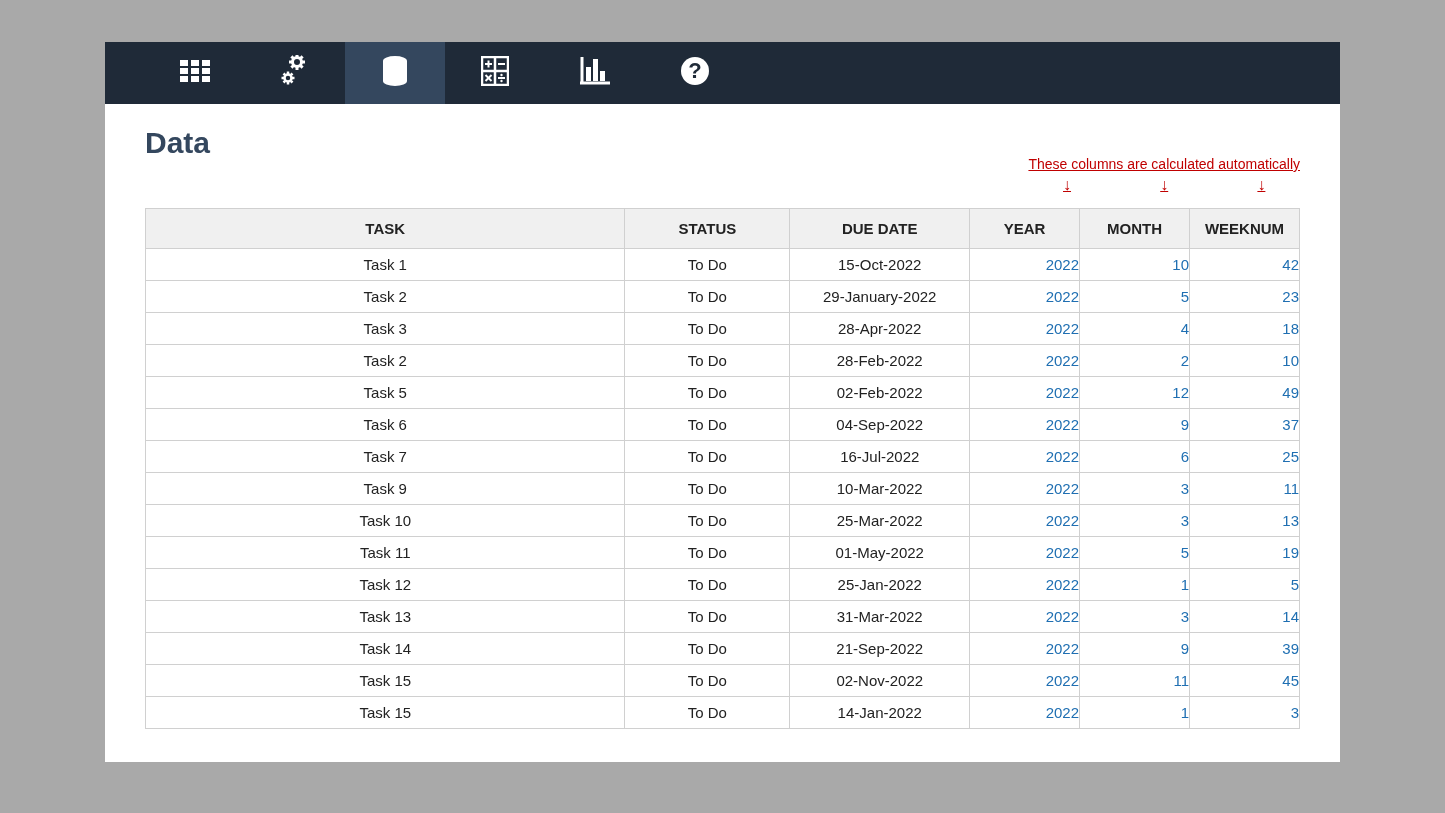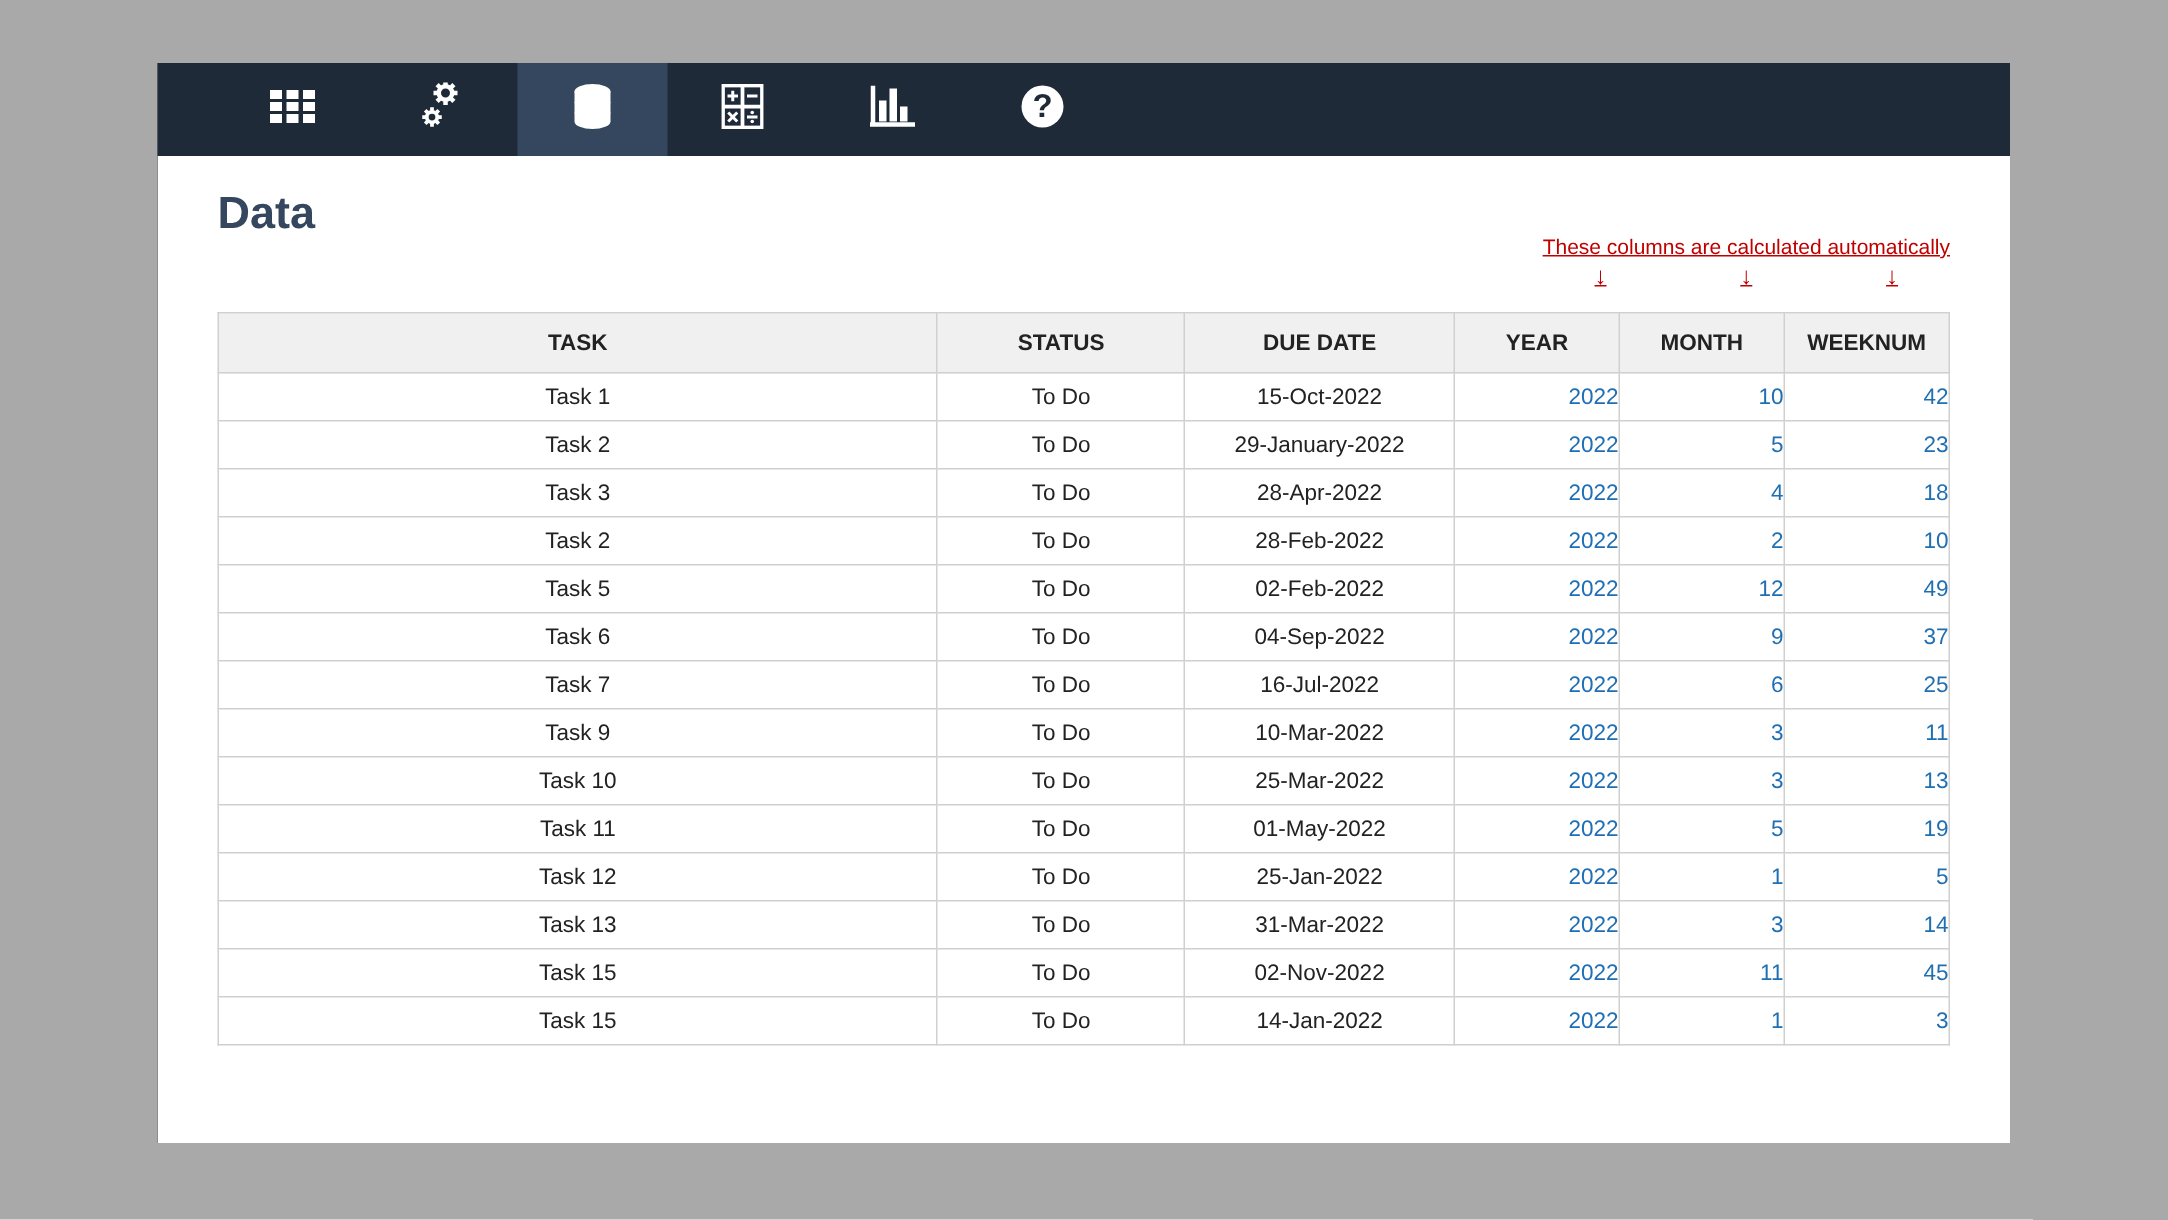--- a/index.html
+++ b/index.html
@@ -310,20 +310,28 @@
           </tr>
           <tr>
             <td>Task 13</td>
             <td>To Do</td>
             <td>31-Mar-2022</td>
             <td class="calc">2022</td>
             <td class="calc">3</td>
             <td class="calc">14</td>
           </tr>
           <tr>
+            <td>Task 14</td>
+            <td>To Do</td>
+            <td>21-Sep-2022</td>
+            <td class="calc">2022</td>
+            <td class="calc">9</td>
+            <td class="calc">39</td>
+          </tr>
+          <tr>
             <td>Task 15</td>
             <td>To Do</td>
             <td>02-Nov-2022</td>
             <td class="calc">2022</td>
             <td class="calc">11</td>
             <td class="calc">45</td>
           </tr>
           <tr>
             <td>Task 15</td>
             <td>To Do</td>

